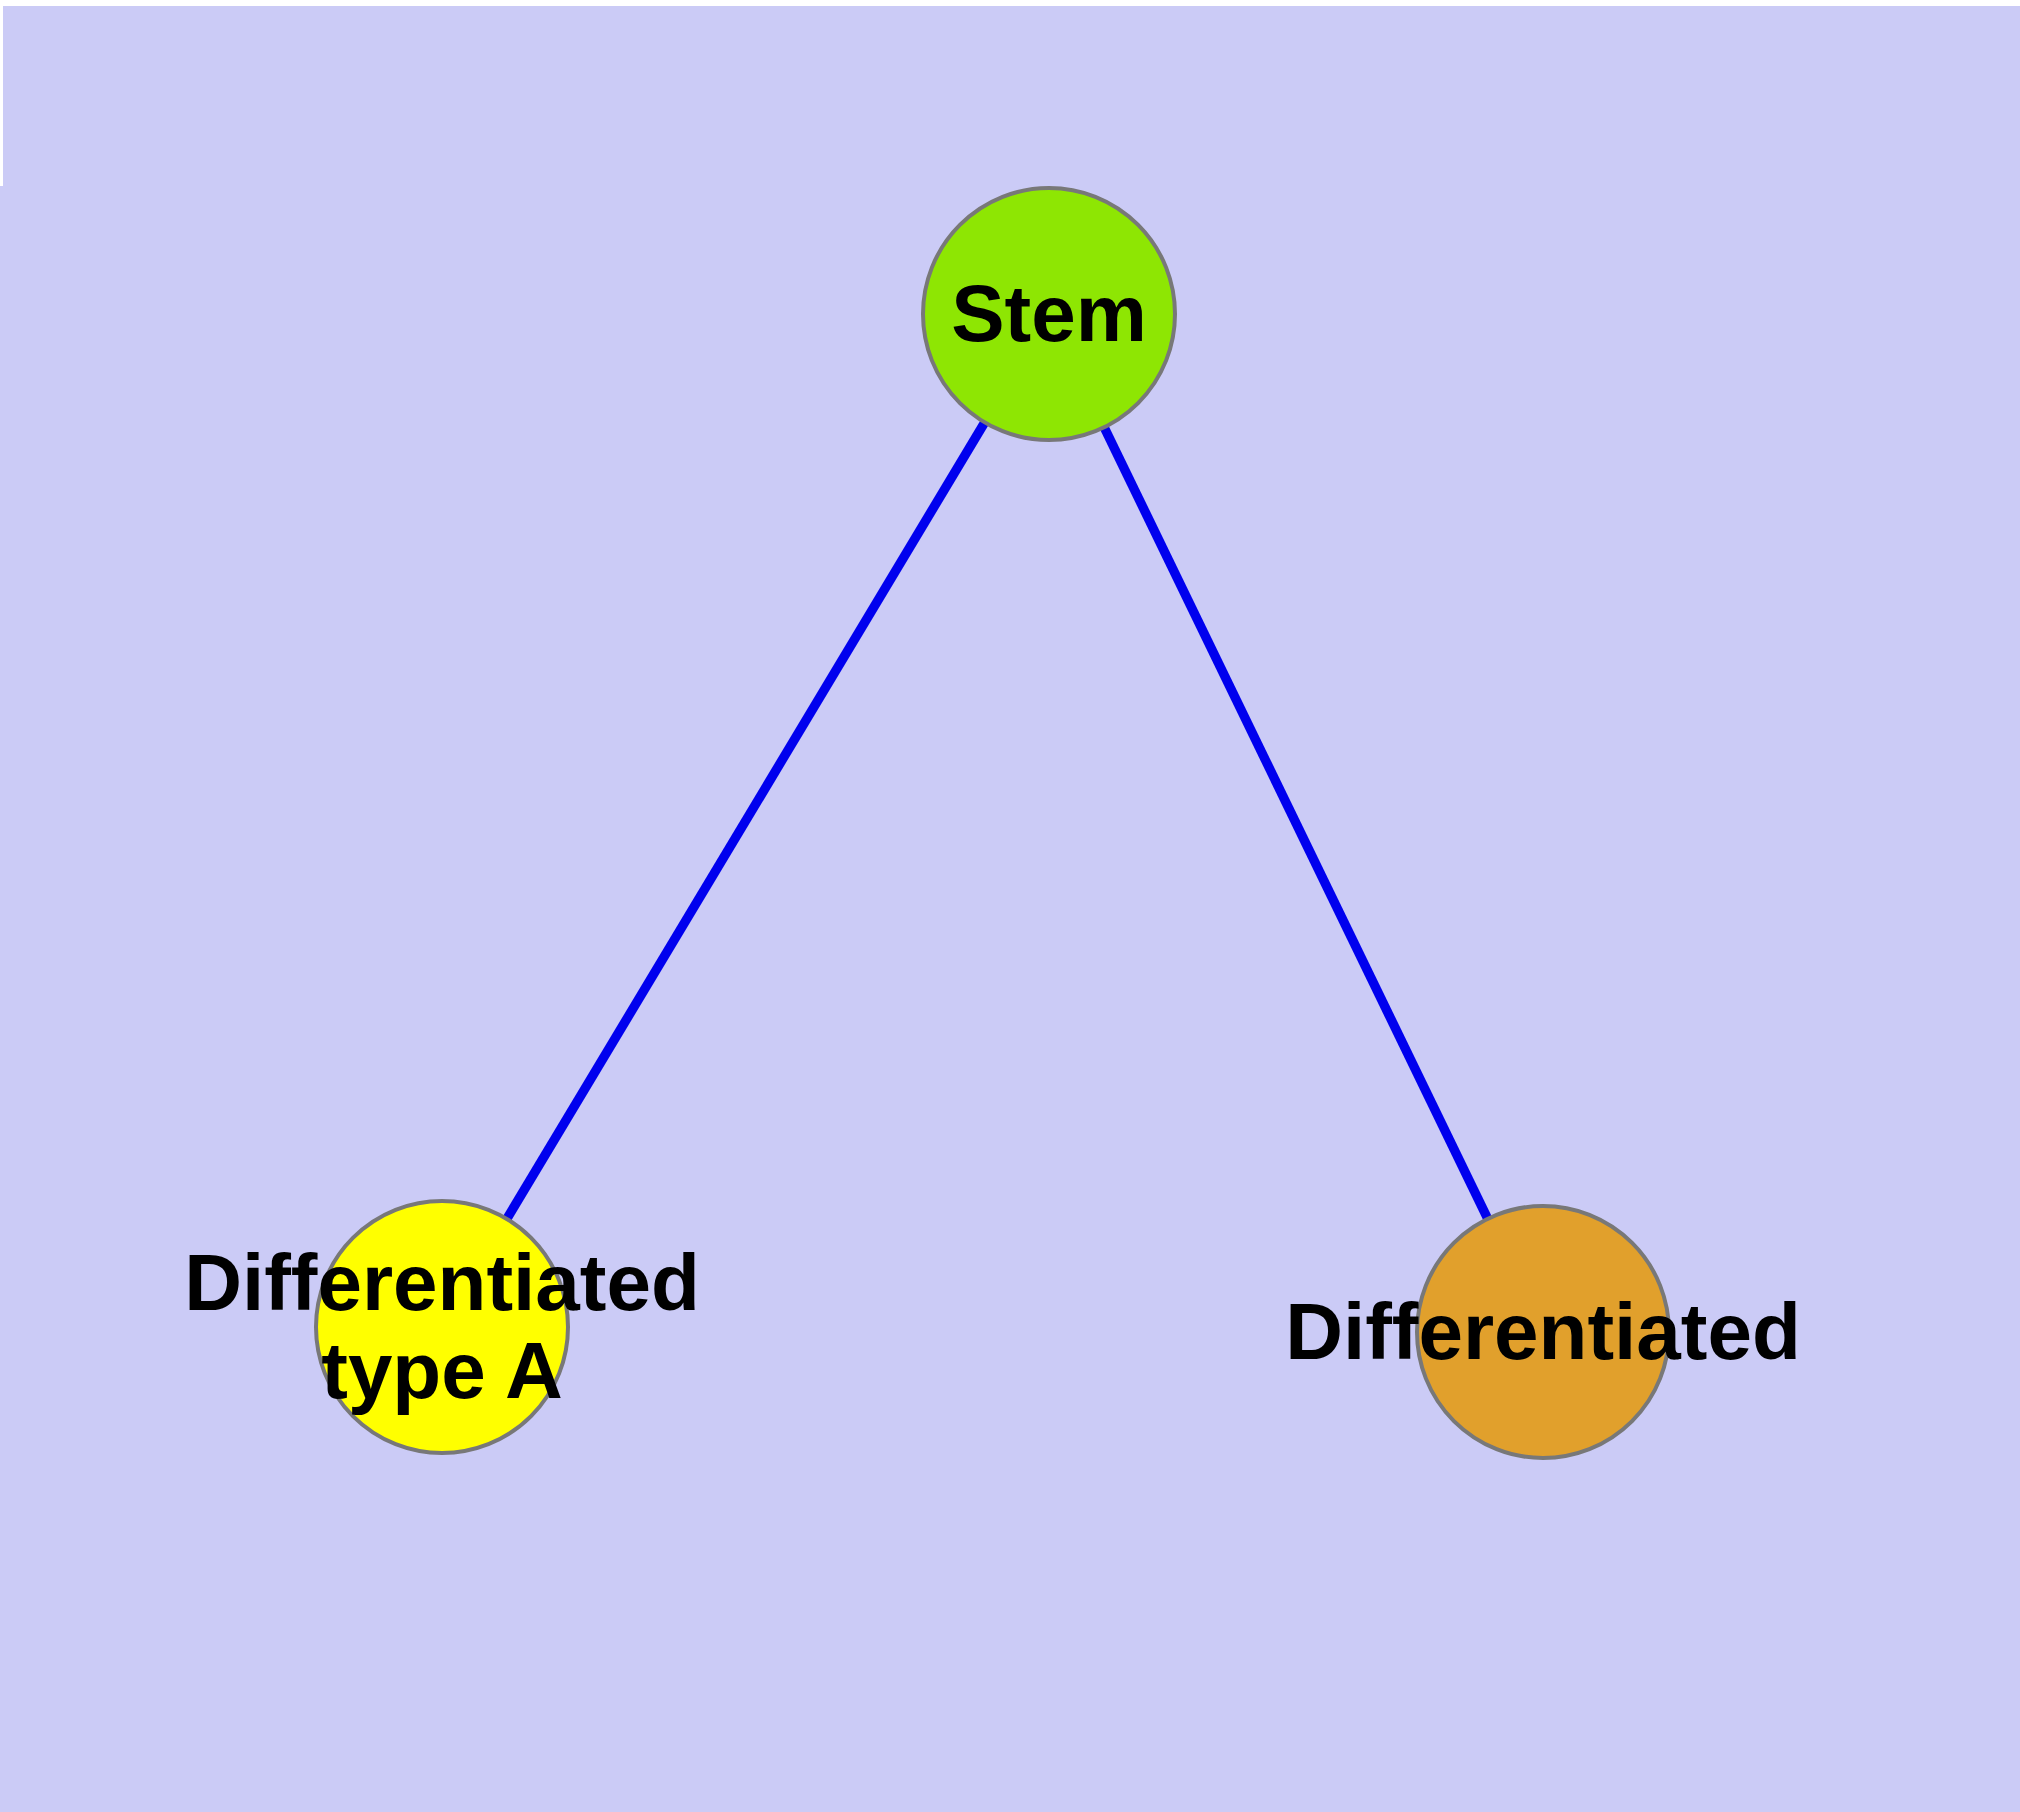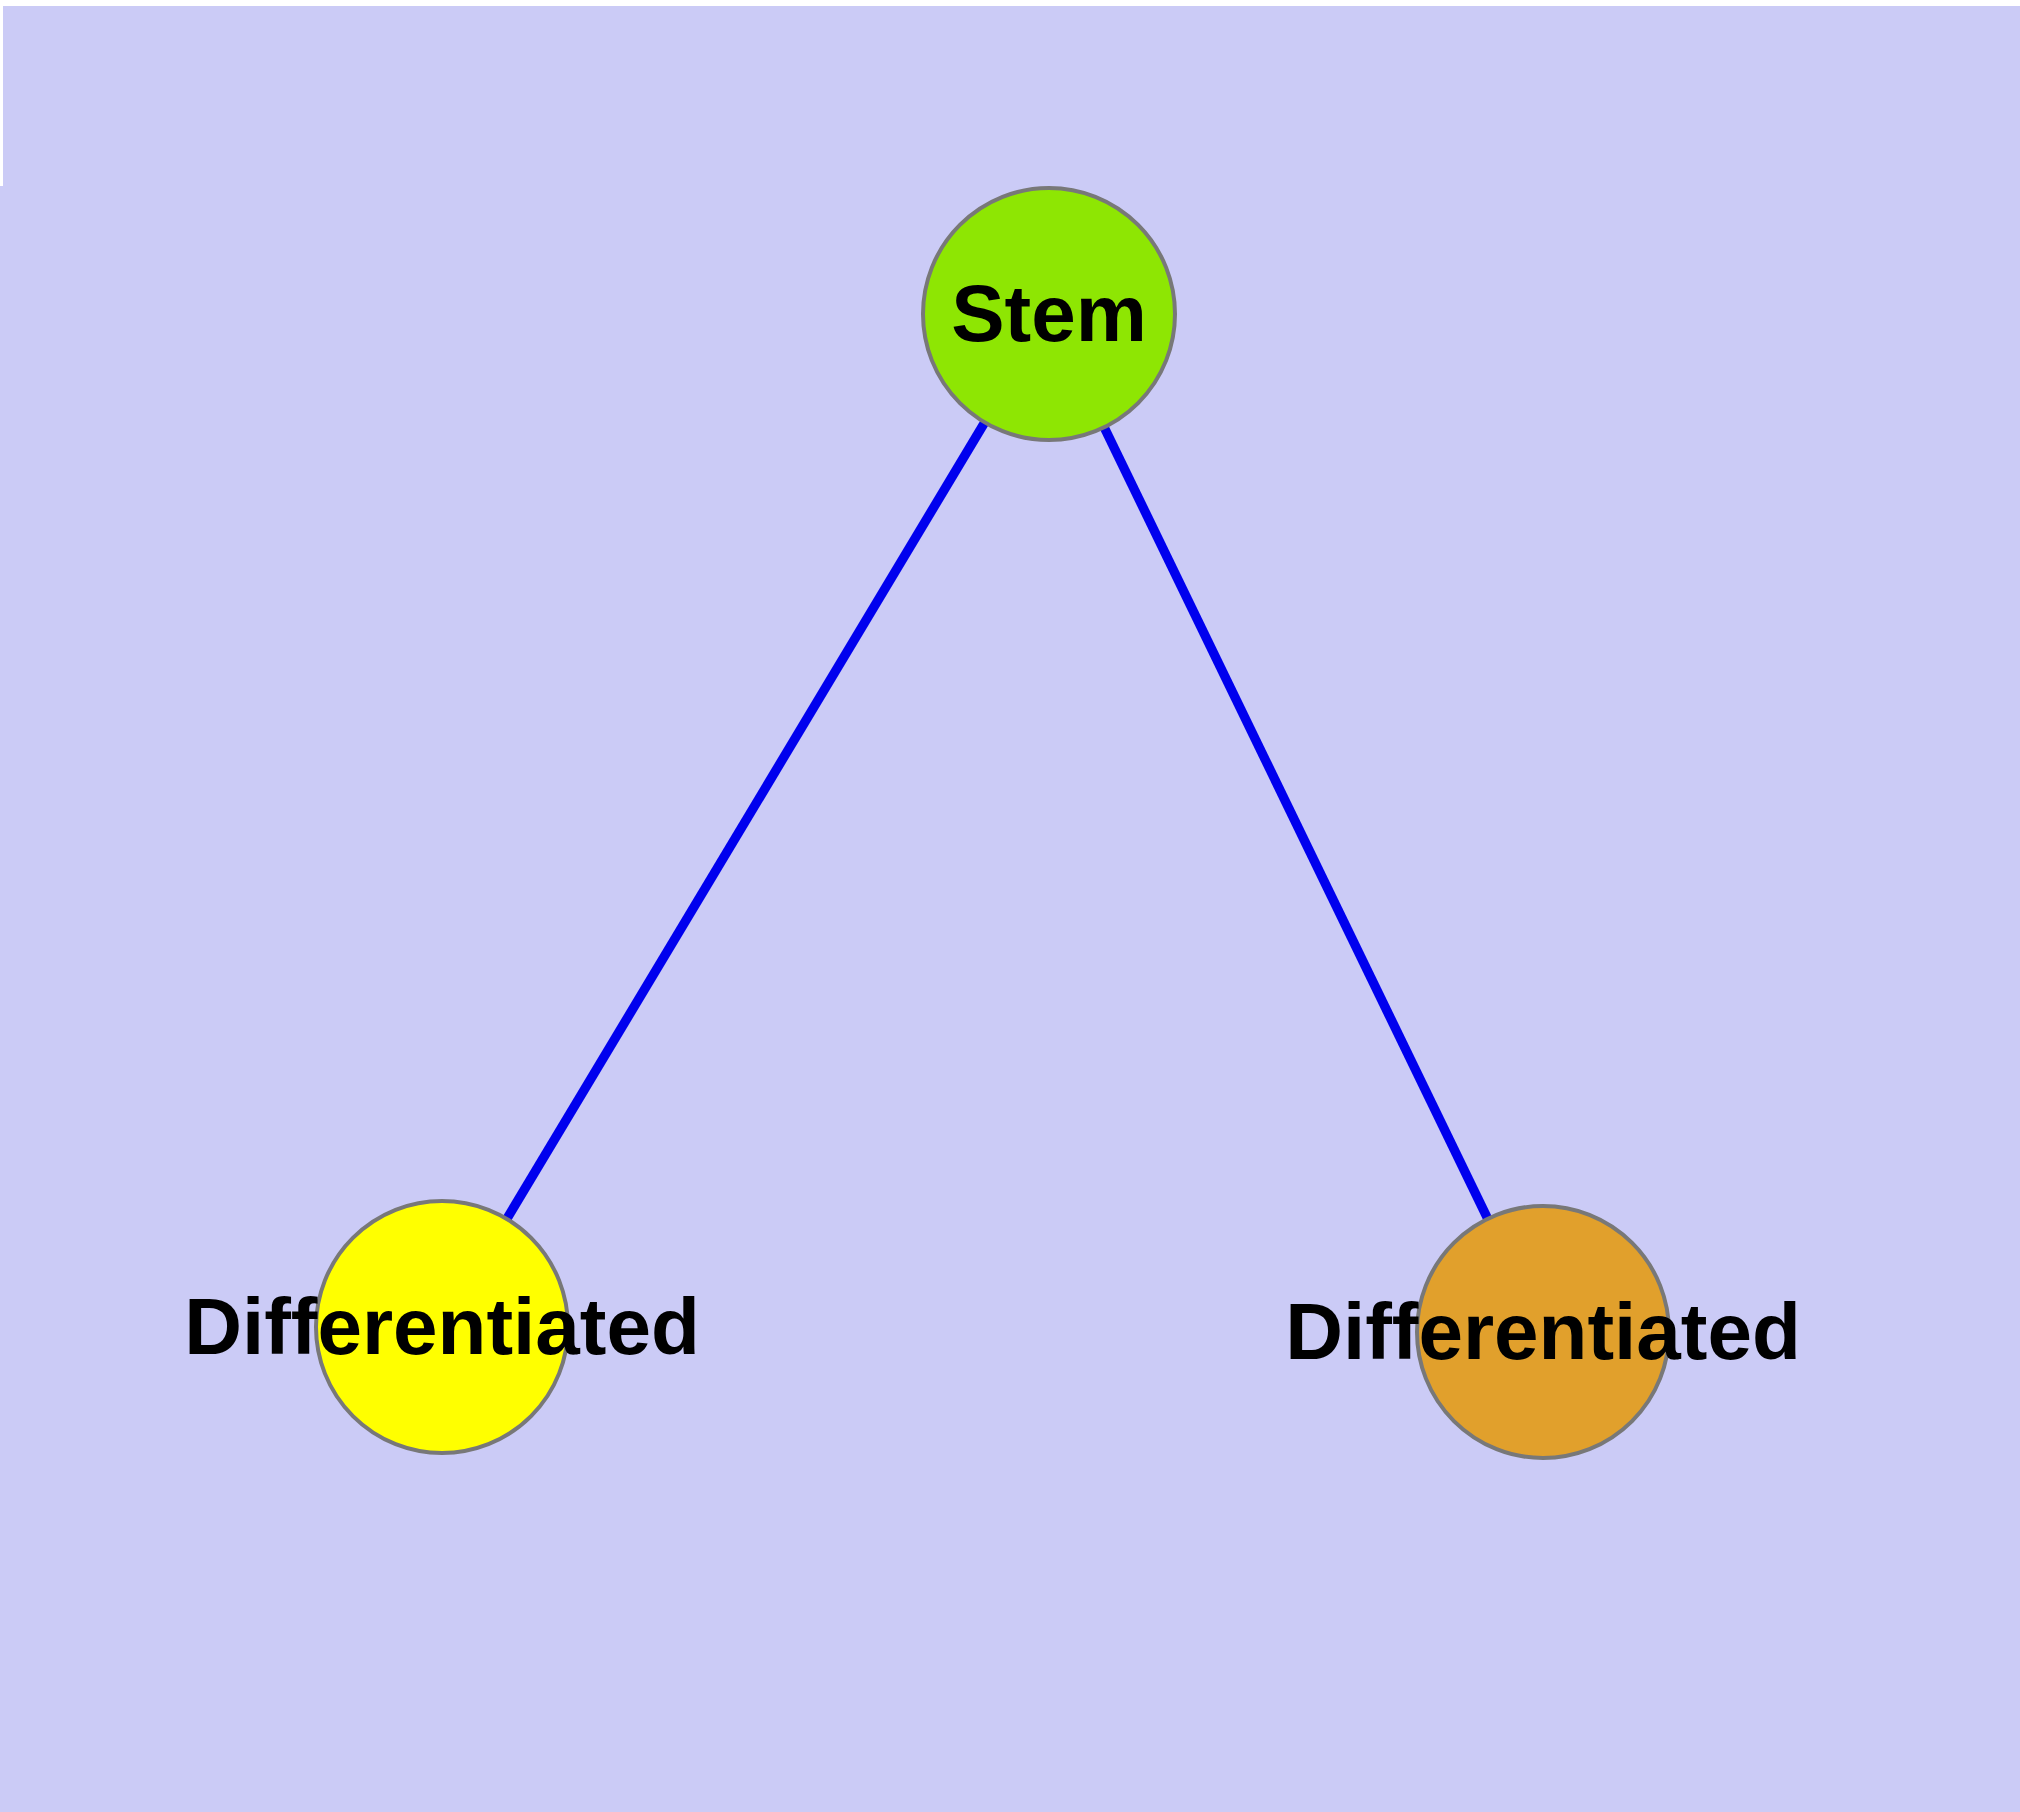--- a/index.html
+++ b/index.html
@@ -71,20 +71,21 @@
   <div class="node" style="left: 921px; top: 186px; width: 256px; height: 256px; background: rgb(142, 230, 3); border-color: rgb(120, 120, 120);"></div>
   <div class="node" style="left: 314px; top: 1199px; width: 256px; height: 256px; background: rgb(255, 255, 0); border-color: rgb(120, 120, 120);"></div>
   <div class="node" style="left: 1415px; top: 1204px; width: 256px; height: 256px; background: rgb(225, 160, 44); border-color: rgb(120, 120, 120);"></div>
 
   <div class="label" style="left: 1049px; top: 314px; color: rgb(0, 0, 0); text-align: center;">
     <div>Stem</div>
   </div>
 
   <div class="label" style="left: 442px; top: 1327px; color: rgb(0, 0, 0);">
     <div>Differentiated</div>
+    <div>type A</div>
   </div>
 
   <div class="label" style="left: 1543px; top: 1332px; color: rgb(0, 0, 0);">
     <div>Differentiated</div>
   </div>
 
 </div>
 
 
 </body></html>

